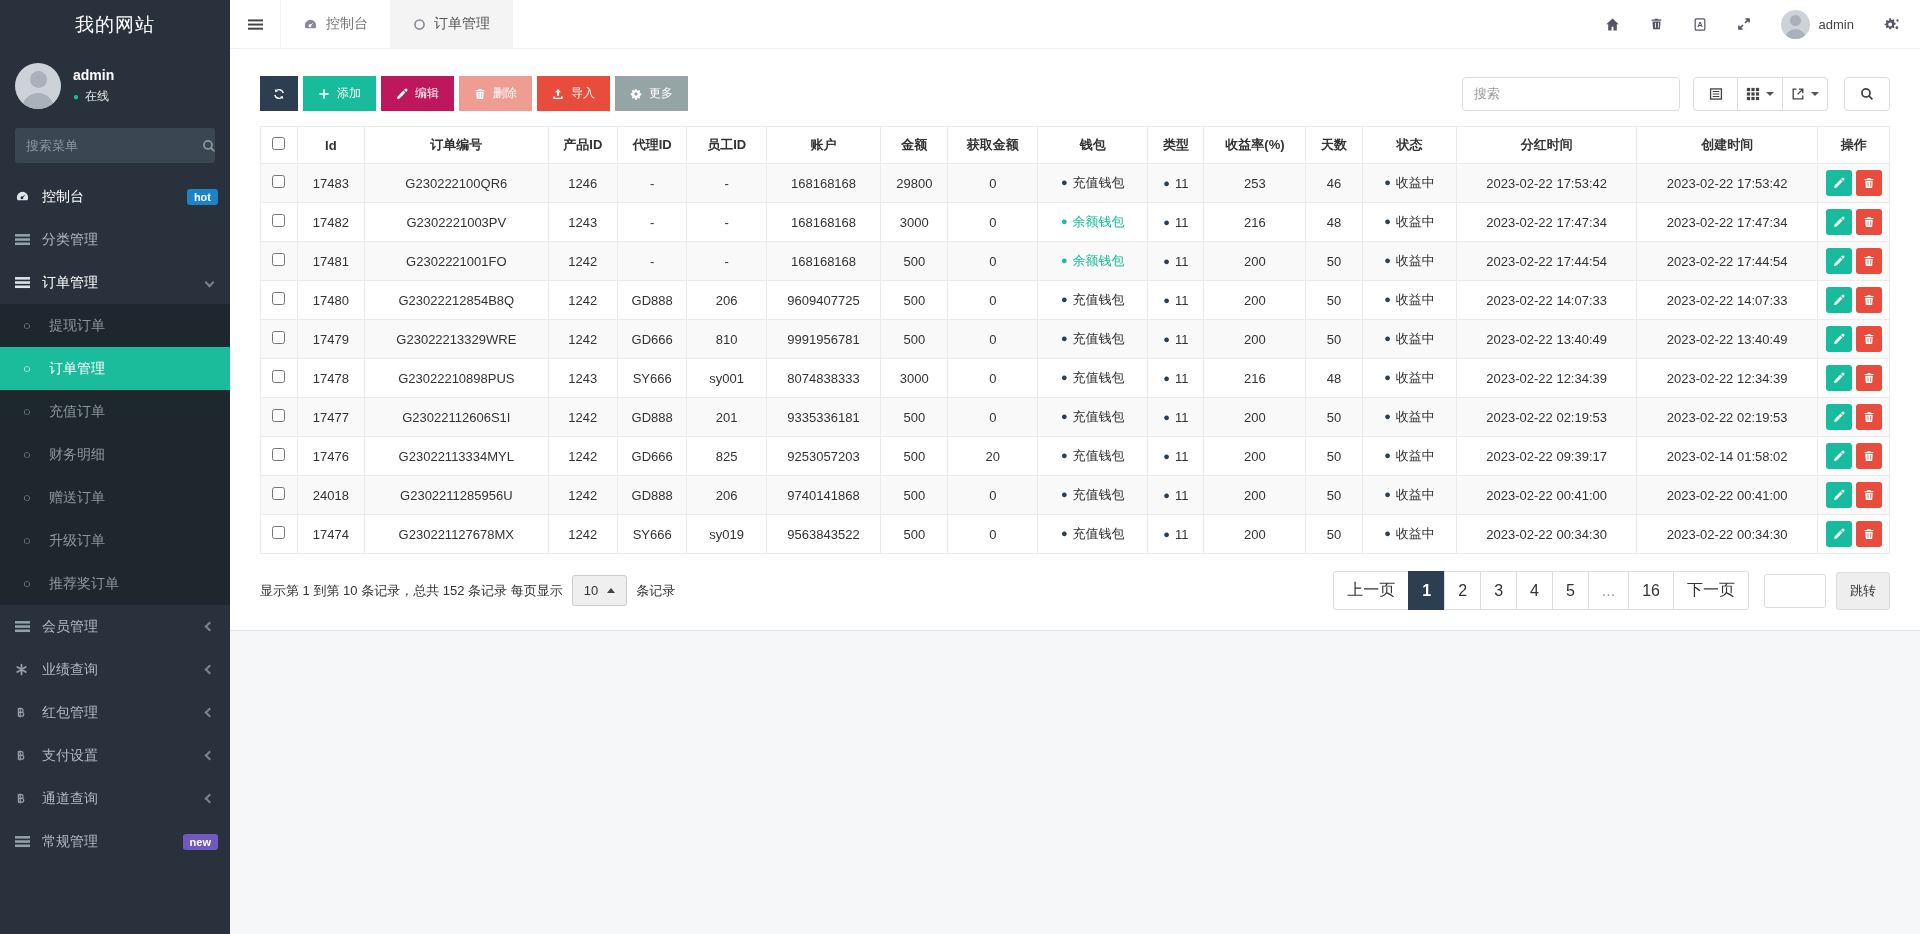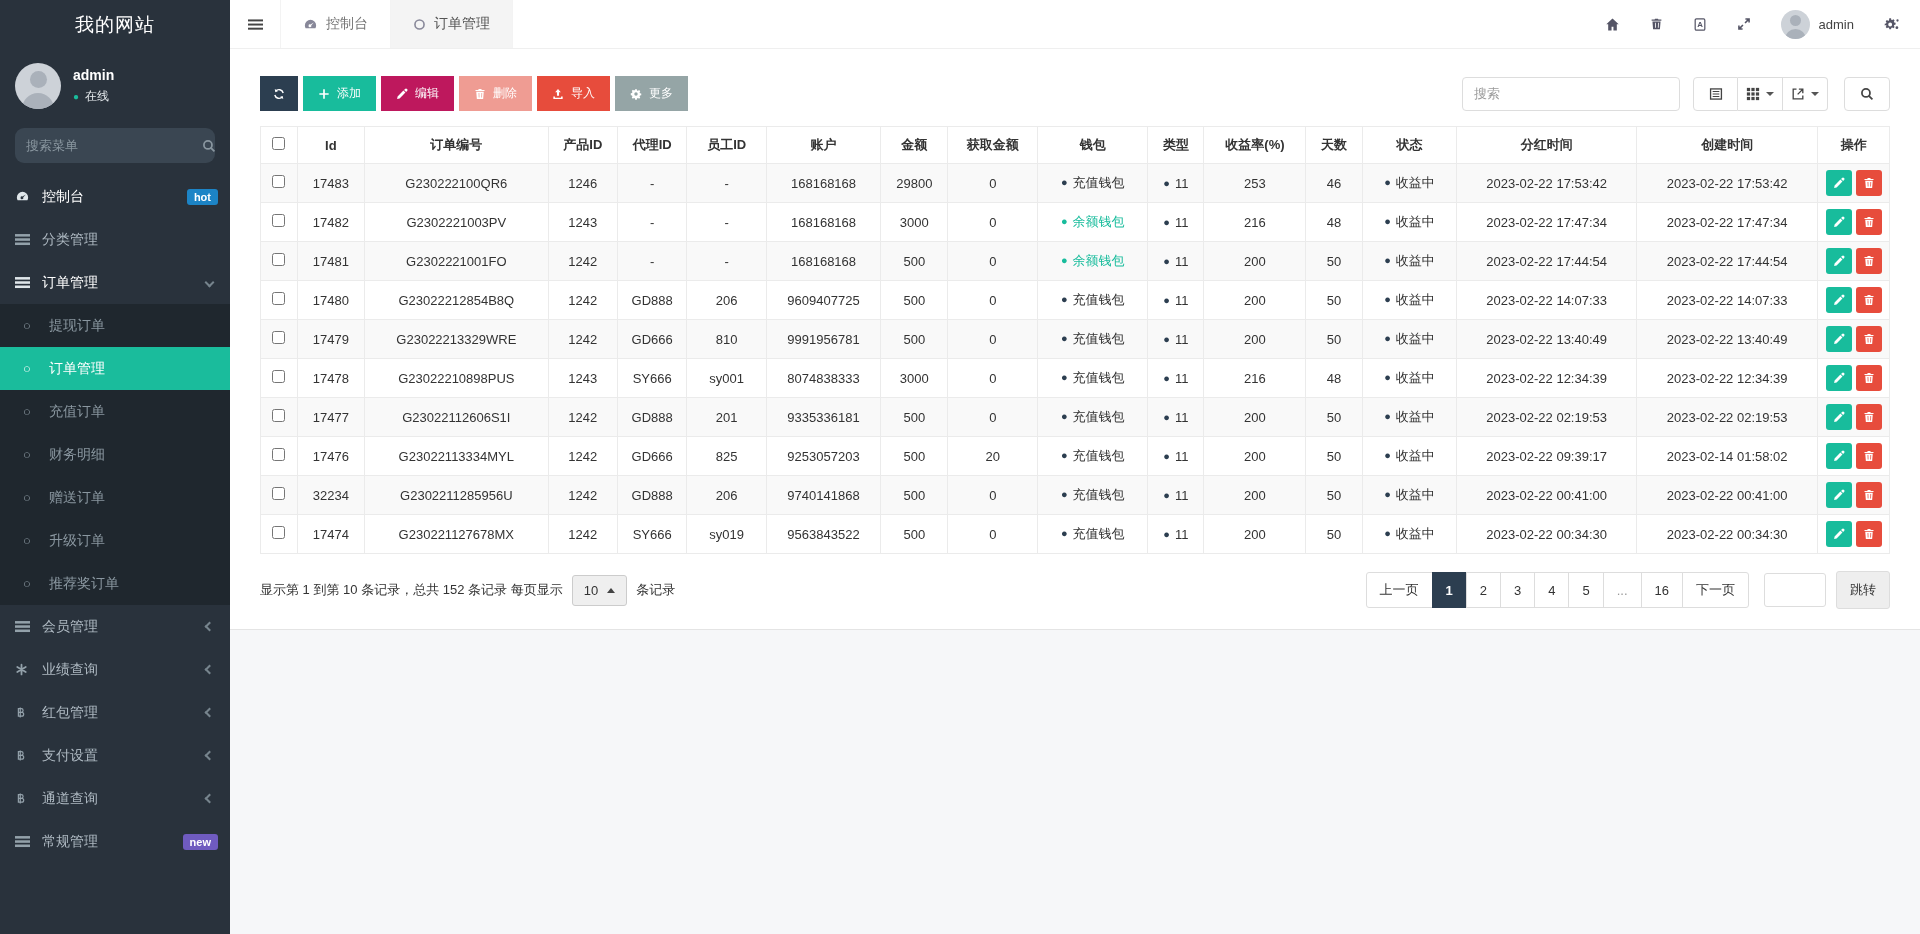--- a/index.html
+++ b/index.html
@@ -14,21 +14,21 @@
   .user-panel{display:flex;align-items:center;gap:12px;padding:13px 15px 15px}
   .avatar{width:46px;height:46px;border-radius:50%;background:#cdd2d8;position:relative;overflow:hidden;flex-shrink:0}
   .avatar::before{content:"";position:absolute;width:17px;height:17px;border-radius:50%;background:#aab1ba;left:14.5px;top:8px}
   .avatar::after{content:"";position:absolute;width:32px;height:20px;border-radius:16px 16px 0 0;background:#aab1ba;left:7px;bottom:-4px}
   .avatar.small{width:29px;height:29px}
   .avatar.small::before{width:11px;height:11px;left:9px;top:5px}
   .avatar.small::after{width:21px;height:13px;left:4px;bottom:-3px}
   .user-meta .user-name{color:#fff;font-weight:bold;font-size:14px}
   .user-status{display:flex;align-items:center;gap:6px;margin-top:5px;color:#e8edf0;font-size:12px}
   .status-dot{color:#1abc9c;font-size:10px}
-  .menu-search{margin:4px 15px 12px;background:#3a4652;border-radius:9px;display:flex;align-items:center;height:35px;padding:0 11px}
+  .menu-search{margin:4px 15px 12px;background:#3a4652;border-radius:3px;display:flex;align-items:center;height:35px;padding:0 11px}
   .menu-search input{flex:1;background:transparent;border:none;outline:none;color:#ccc;font-size:13px}
   .menu-search input::placeholder{color:#8a97a0}
   .menu-search .icon{color:#8a97a0}
   .menu-item{position:relative;display:flex;align-items:center;height:43px;padding:0 15px;font-size:14px;color:#aeb9c2;cursor:pointer}
   .menu-item .icon{width:27px;justify-content:flex-start;color:#93a1aa}
   .menu-item.top-active,.menu-item.expanded{color:#fff}
   .menu-item.top-active .icon,.menu-item.expanded .icon{color:#dfe6ea}
   .submenu{background:#1f272e}
   .submenu .menu-item{padding-left:23px;color:#8a97a0}
   .submenu .menu-item .icon{width:26px;font-size:13px}
@@ -86,21 +86,21 @@
   .dot{font-size:11px;margin-right:5px;vertical-align:1px}
   .action-btn{width:26px;height:26px;border:none;border-radius:3px;color:#fff;display:inline-flex;align-items:center;justify-content:center;cursor:pointer;margin:0 2px;vertical-align:middle}
   .action-btn.edit{background:#18bc9c}
   .action-btn.del{background:#e74c3c}
   .action-btn svg{width:12px;height:12px}
 
   .table-footer{display:flex;justify-content:space-between;align-items:center;margin-top:17px}
   .summary{display:flex;align-items:center;gap:9px;color:#333}
   .page-size{display:inline-flex;align-items:center;gap:9px;background:#efefef;border:1px solid #ccc;border-radius:3px;padding:7px 11px;cursor:pointer;color:#333}
   .pager{display:flex;align-items:center}
-  .page-btn{padding:8px 13px;border:1px solid #ddd;background:#fff;color:#333;cursor:pointer;margin-left:-1px;font-size:13px;font-family:inherit}
+  .page-btn{padding:8px 13px;border:1px solid #ddd;background:#fff;color:#333;cursor:pointer;margin-left:-1px;font-size:16px;font-family:inherit}
   .page-btn.first{border-radius:3px 0 0 3px;margin-left:0}
   .page-btn.last{border-radius:0 3px 3px 0}
   .page-btn.active{background:#2c3e50;border-color:#2c3e50;color:#fff;font-weight:bold}
   .page-btn.ellipsis{color:#999}
   .jump-input{width:62px;height:34px;border:1px solid #ddd;border-radius:3px;margin-left:15px;outline:none;padding:0 8px;font-family:inherit}
   .jump-btn{margin-left:10px;padding:9px 13px;background:#eee;border:1px solid #ddd;border-radius:3px;color:#333;cursor:pointer;font-size:13px;font-family:inherit}
 </style>
 </head>
 <body>
 
@@ -701,21 +701,21 @@
               </button><button class="action-btn del">
                 <span class="icon">
                   <svg viewBox="0 0 16 16" width="13" height="14" fill="currentColor">
                     <path d="M6.2 1.4h3.6l.5 1.1H14v1.4H2V2.5h3.7zM3 5h10l-.8 9.6H3.8zM6.1 6.6l.2 6h1l-.2-6zm3.8 0-.2 6h1l.2-6z"></path>
                   </svg>
                 </span>
               </button></td>
           </tr>
           <tr>
             <td><input type="checkbox" style=""></td>
-            <td>32234</td>
+            <td>24018</td>
             <td>G2302211285956U</td>
             <td>1242</td>
             <td>GD888</td>
             <td>206</td>
             <td>9740141868</td>
             <td>500</td>
             <td>0</td>
             <td><span class="dot" style="color:#2c3e50">●</span><span style="color:#333">充值钱包</span></td>
             <td><span class="dot" style="color:#2c3e50">●</span>11</td>
             <td>200</td>

